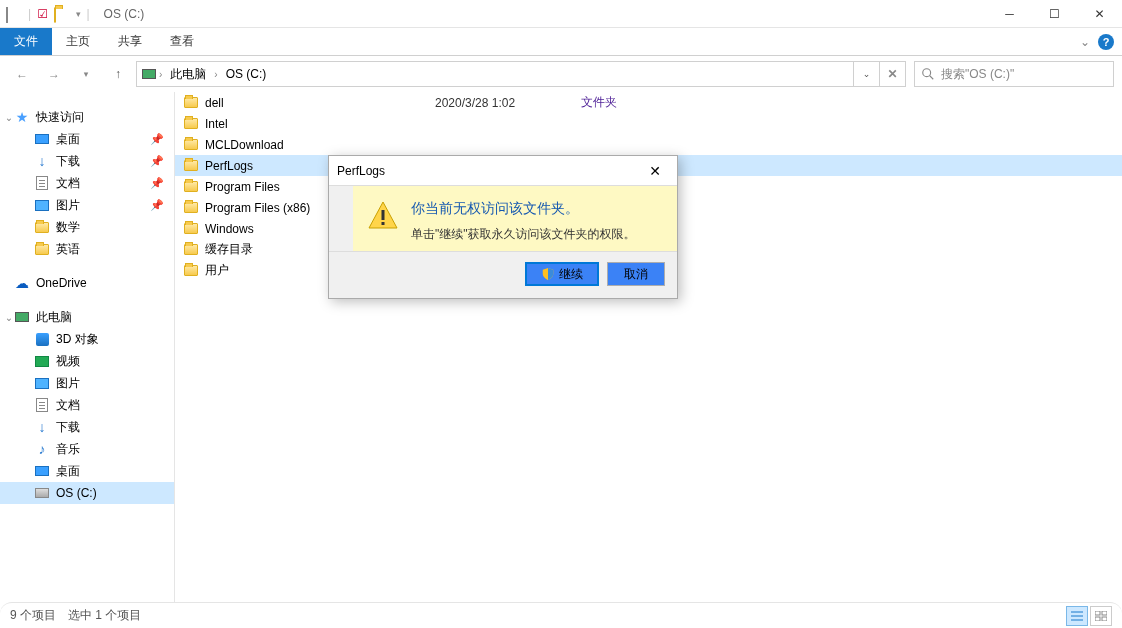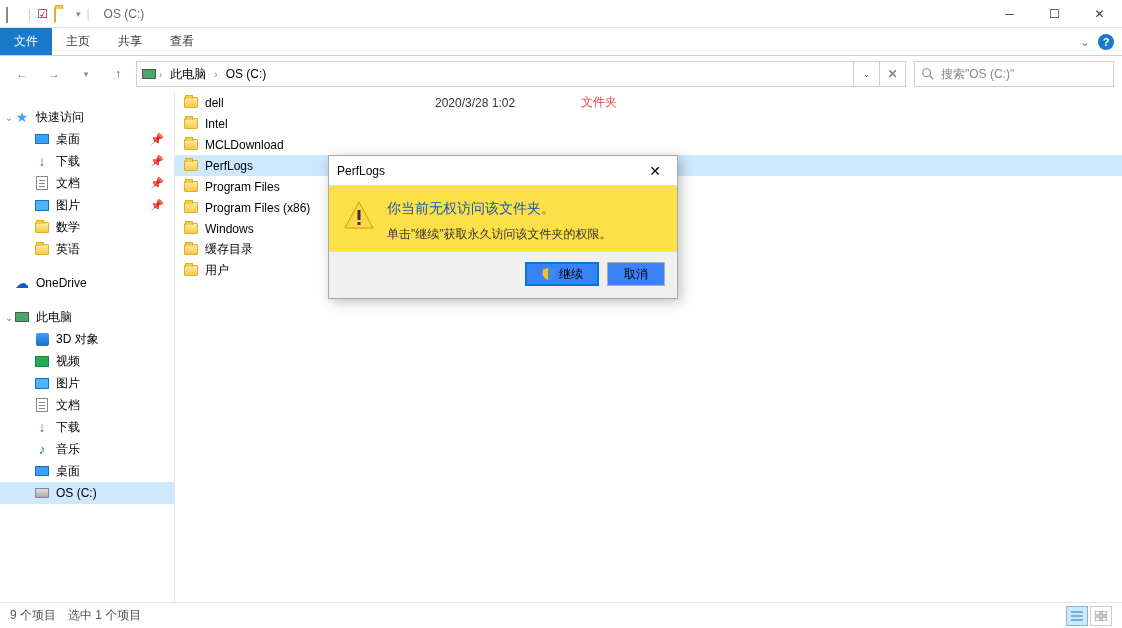--- a/index.html
+++ b/index.html
@@ -65,33 +65,33 @@
 .colhead div { padding-right:10px;}
 .col-name{ width:252px; display:flex; align-items:center; gap:80px;}
 .col-date{ width:146px;}
 .col-type{ width:115px;}
 .col-size{ width:80px;}
 .filelist { }
 .filerow { display:flex; align-items:center; height:21px; padding-left:8px;}
 .filerow.selected{ background:#cde8ff;}
 .filerow .cell-name{ width:252px; display:flex; align-items:center; gap:6px;}
 .filerow .cell-date{ width:146px; color:#333;}
-.filerow .cell-type{ width:115px; color:#ef4444;}
-
-
-.statusbar { position:absolute; bottom:0; left:0; right:0; height:26px; border-top:1px solid #e5e5e5; display:flex; align-items:center; padding:0 10px; color:#555; gap:12px;}
+.filerow .cell-type{ width:115px; color:#4c1d95;}
+
+
+.statusbar { position:absolute; bottom:0; left:0; right:0; height:26px; border-top:1px solid #e5e5e5; display:flex; align-items:center; padding:0 10px; color:#555; gap:12px;border-radius:12px;}
 .statusbar .viewbtns{ margin-left:auto; display:flex; gap:2px;}
 .statusbar .vbtn{ width:22px; height:20px; border:1px solid #ccc; display:flex; align-items:center; justify-content:center;}
 .statusbar .vbtn.active{ background:#cde8ff; border-color:#7ab8e8;}
 
 
 .dialog { position:absolute; left:328px; top:155px; width:350px; background:#f0f0f0; border:1px solid #aaa; box-shadow: 3px 3px 12px rgba(0,0,0,0.25);}
 .dialog .dtitle{ height:30px; display:flex; align-items:center; padding:0 8px; background:#fff; border-bottom:1px solid #ddd;}
 .dialog .dtitle .dclose{ margin-left:auto; width:28px; text-align:center; font-size:14px;}
-.dialog .dbody{ padding:14px 14px 8px; display:flex; gap:12px; background:#fde047;}
+.dialog .dbody{ padding:14px 14px 8px; display:flex; gap:12px; background:#fef9c3;margin-left:24px;}
 .dialog .dwarn{ width:32px; height:32px; flex-shrink:0;}
 .dialog .dtext .dhead{ color:#1558b0; font-size:14px; margin-bottom:8px;}
 .dialog .dtext .dsub{ color:#333;}
 .dialog .dbtns{ padding:10px 12px 12px; display:flex; justify-content:flex-end; gap:8px; background:#f0f0f0; border-top:1px solid #ddd;}
 .dialog button{ height:24px; padding:0 16px; background:#3b82f6; border:1px solid #adadad; display:flex; align-items:center; gap:4px; font-size:12px;}
 .dialog button.primary{ border:2px solid #0078d7; padding:0 14px;}
 .shield{ width:14px; height:14px;}
 </style>
 </head>
 <body>

